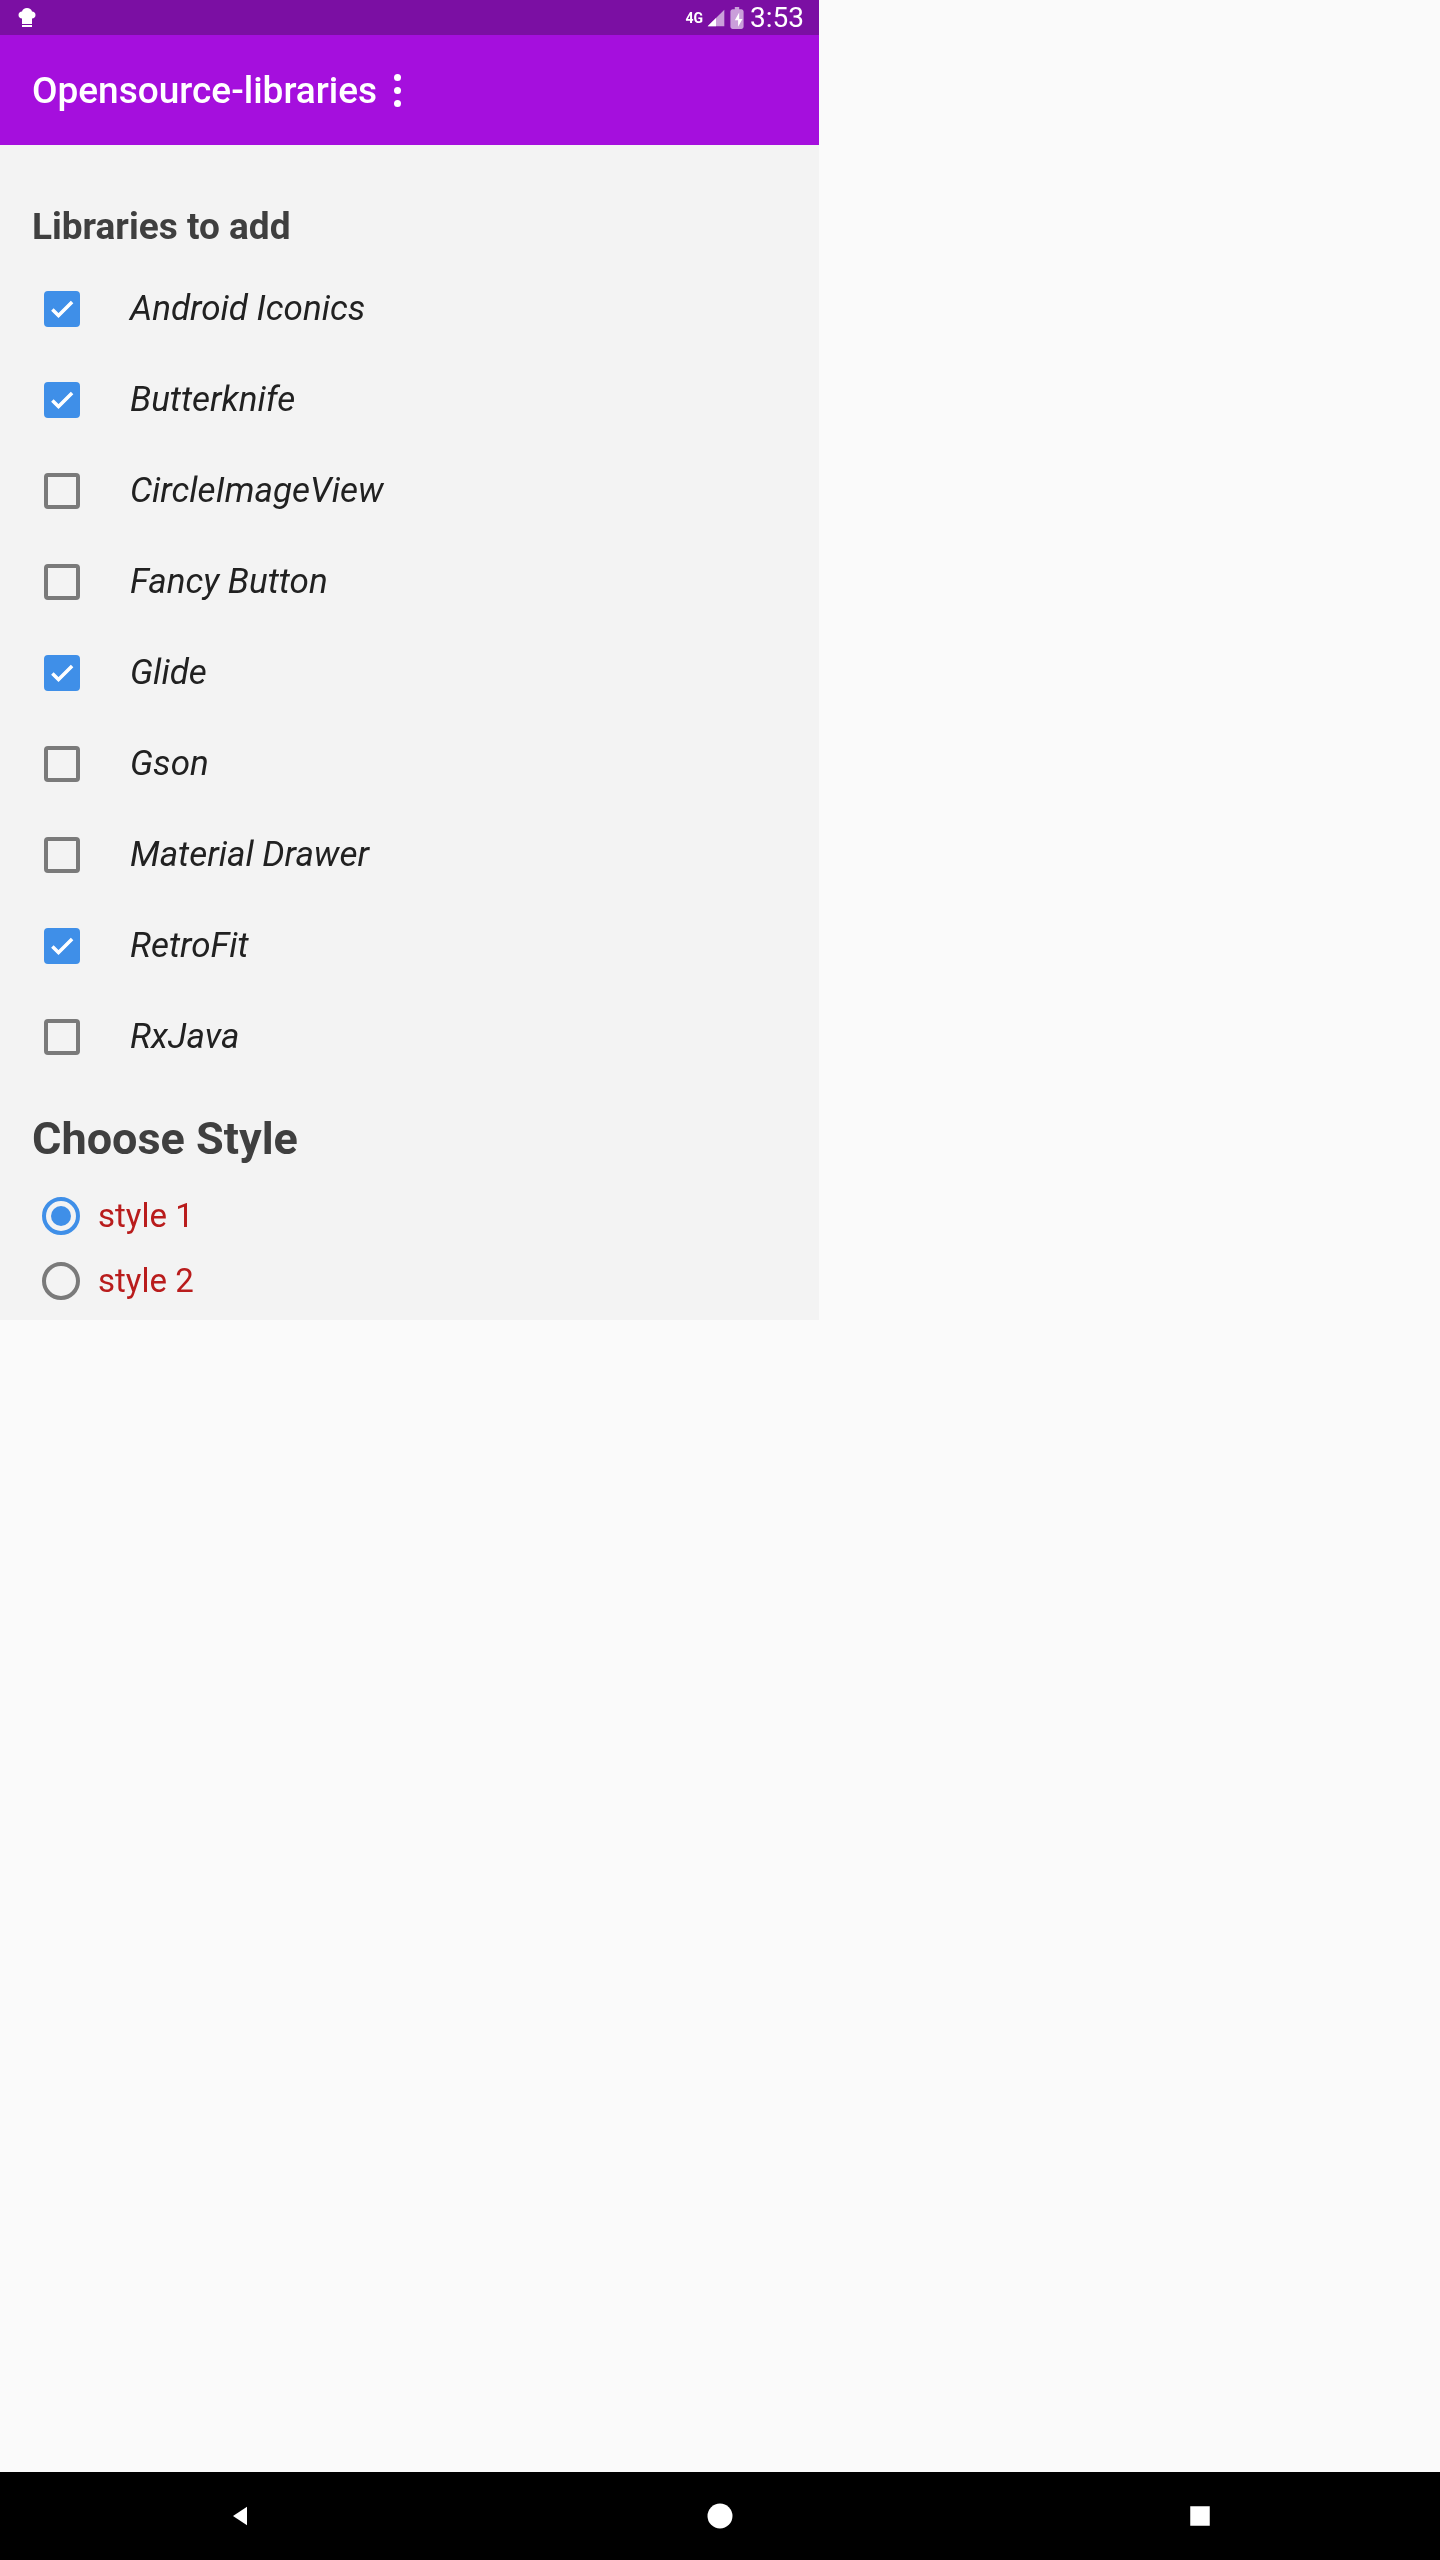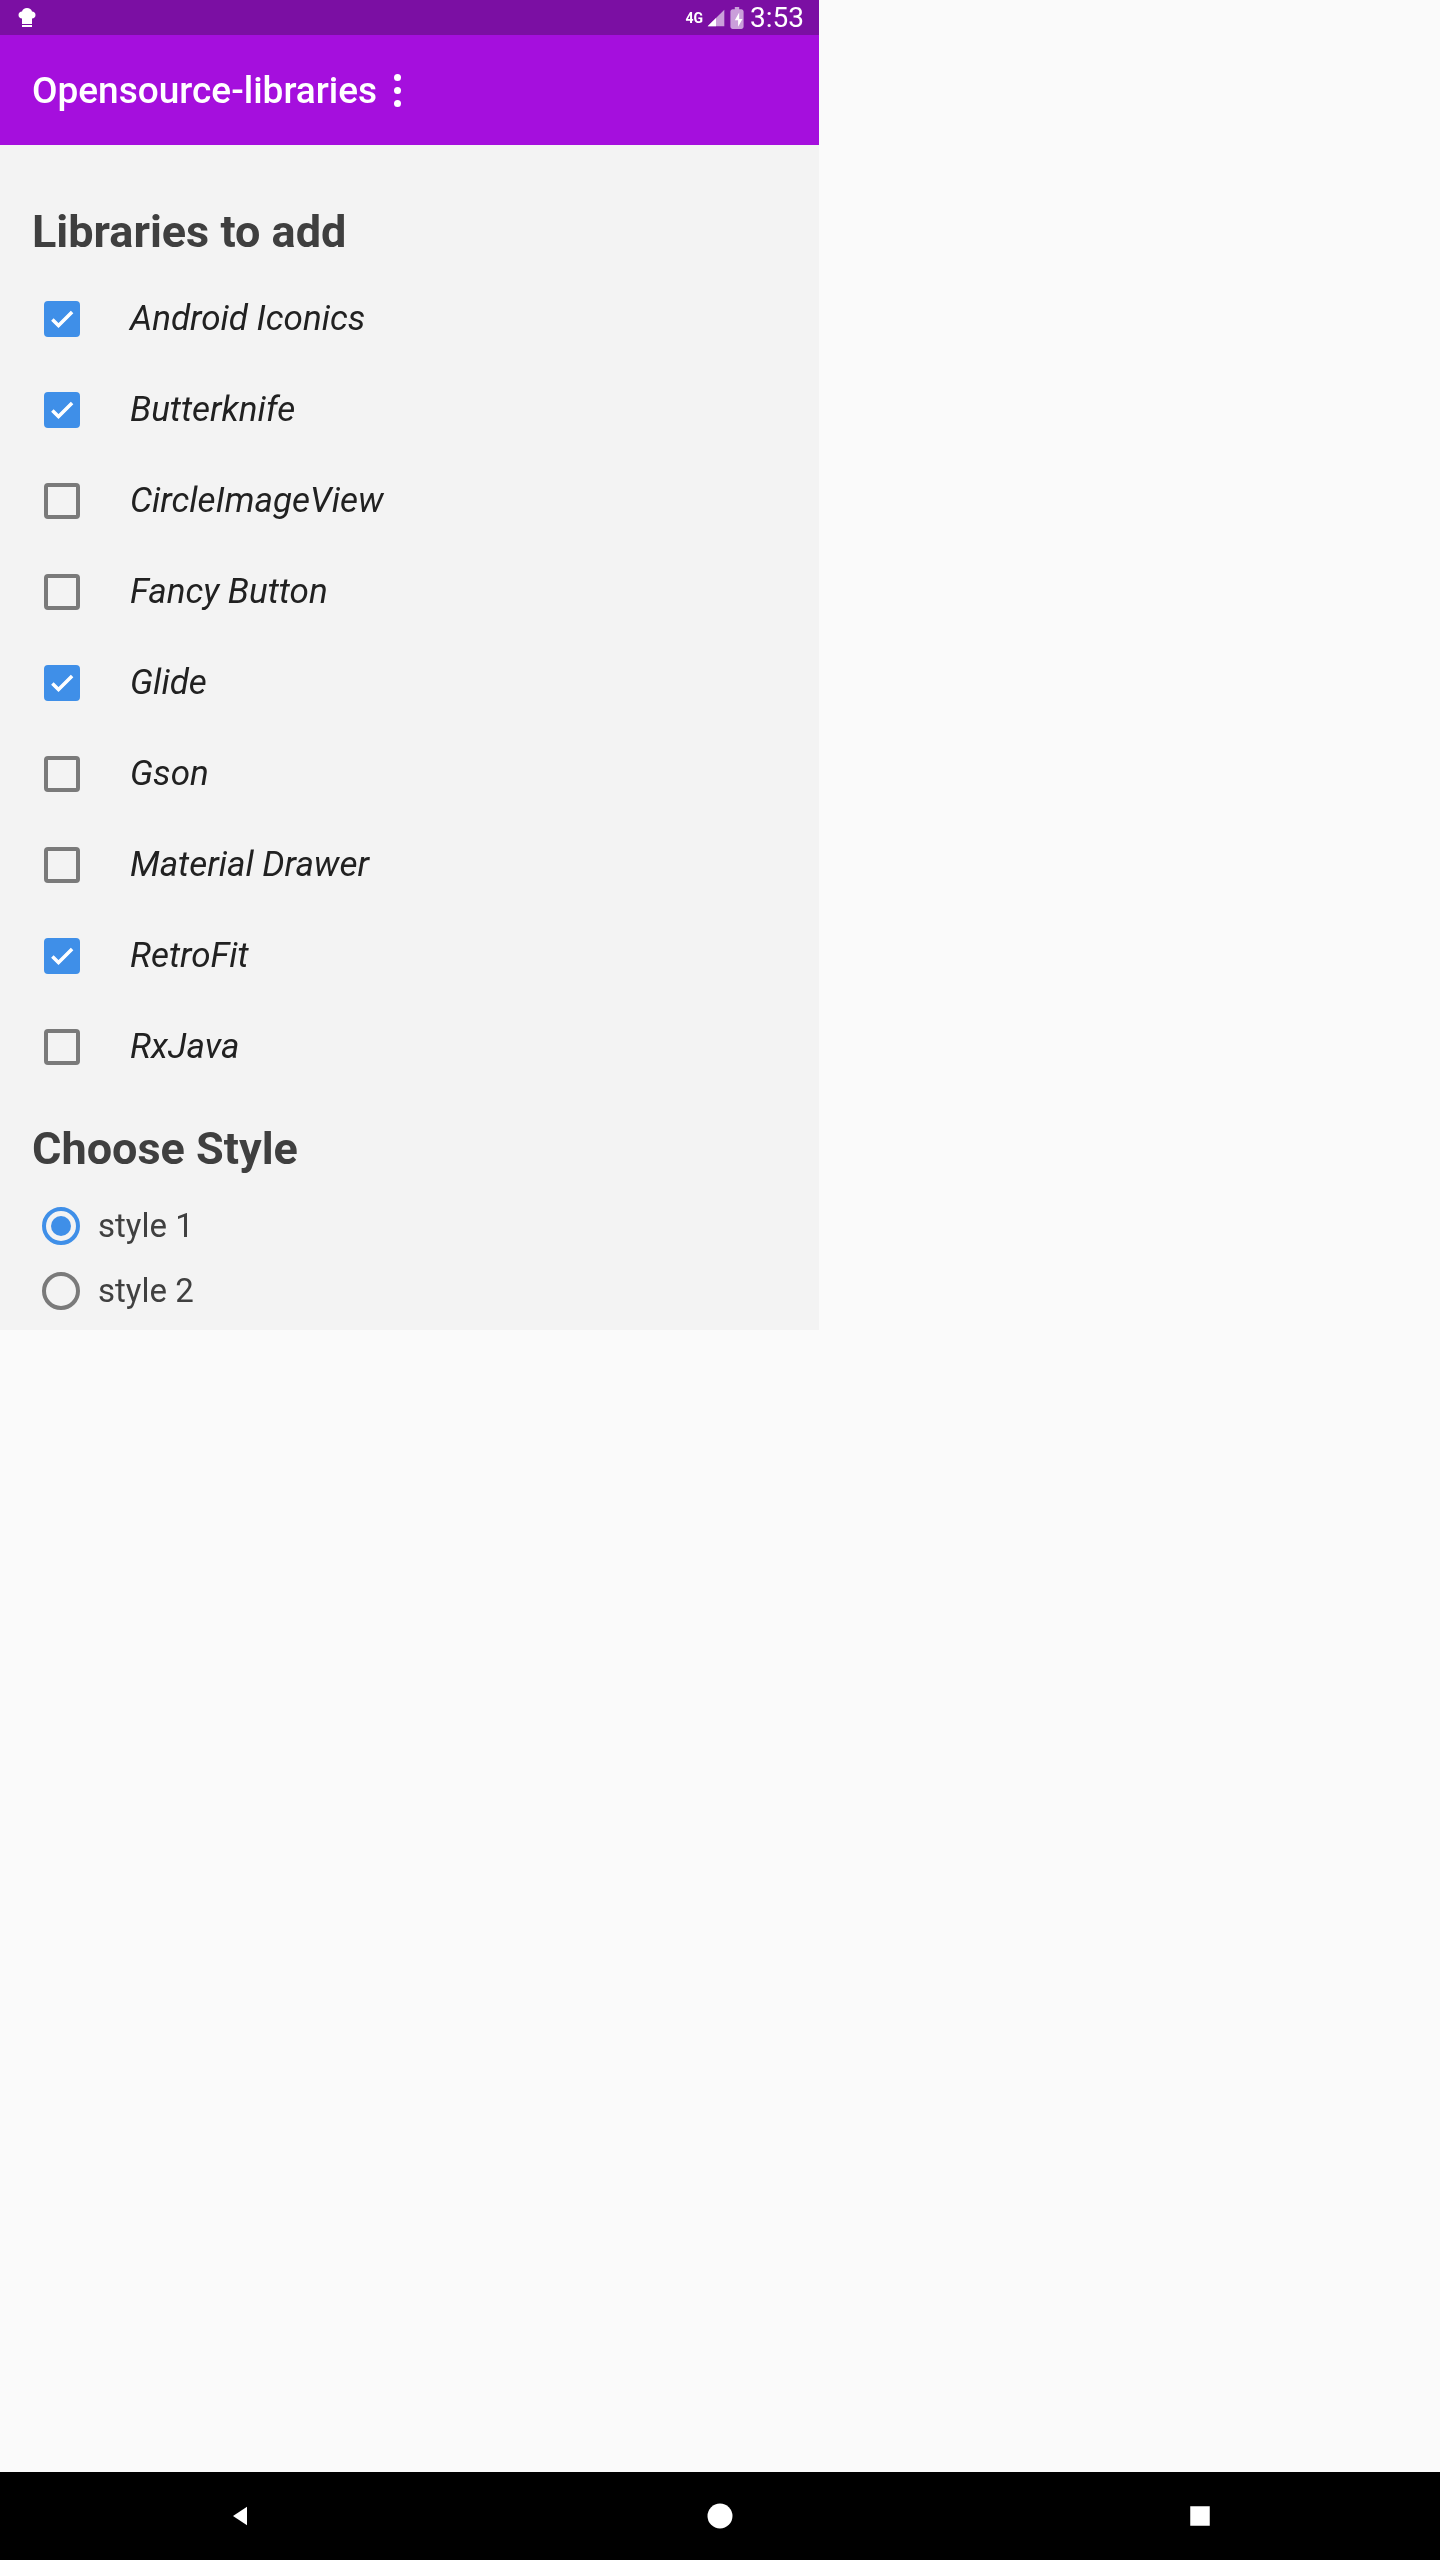--- a/index.html
+++ b/index.html
@@ -69,21 +69,21 @@
       width: 7px;
       height: 7px;
       background: white;
       border-radius: 50%;
     }
     .content {
       padding: 60px 32px 20px 32px;
       background: #f3f3f3;
     }
     .section-title {
-      font-size: 45px;
+      font-size: 37px;
       font-weight: 700;
       color: #3f3f3f;
       margin-bottom: 40px;
     }
     .checkbox-list {
       display: flex;
       flex-direction: column;
       gap: 50px;
       margin-bottom: 55px;
       padding-left: 12px;
@@ -150,21 +150,21 @@
     }
     .radio.selected::after {
       content: '';
       width: 20px;
       height: 20px;
       background: #3f8fe8;
       border-radius: 50%;
     }
     .radio-label {
       font-size: 33px;
-      color: #404040;
+      color: #b91c1c;
       text-align: center;
     }
     .nav-bar {
       position: absolute;
       bottom: 0;
       left: 0;
       right: 0;
       height: 88px;
       background: black;
       display: flex;

